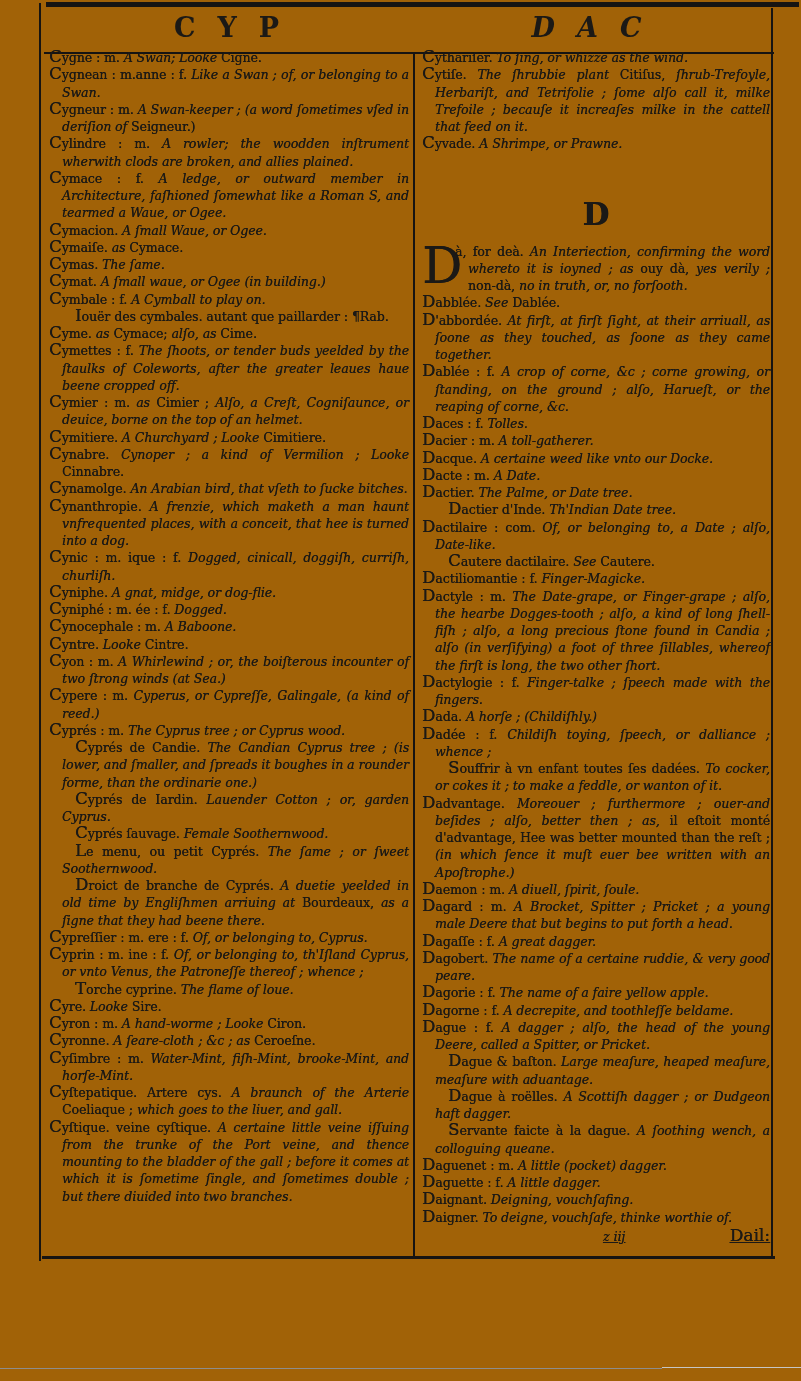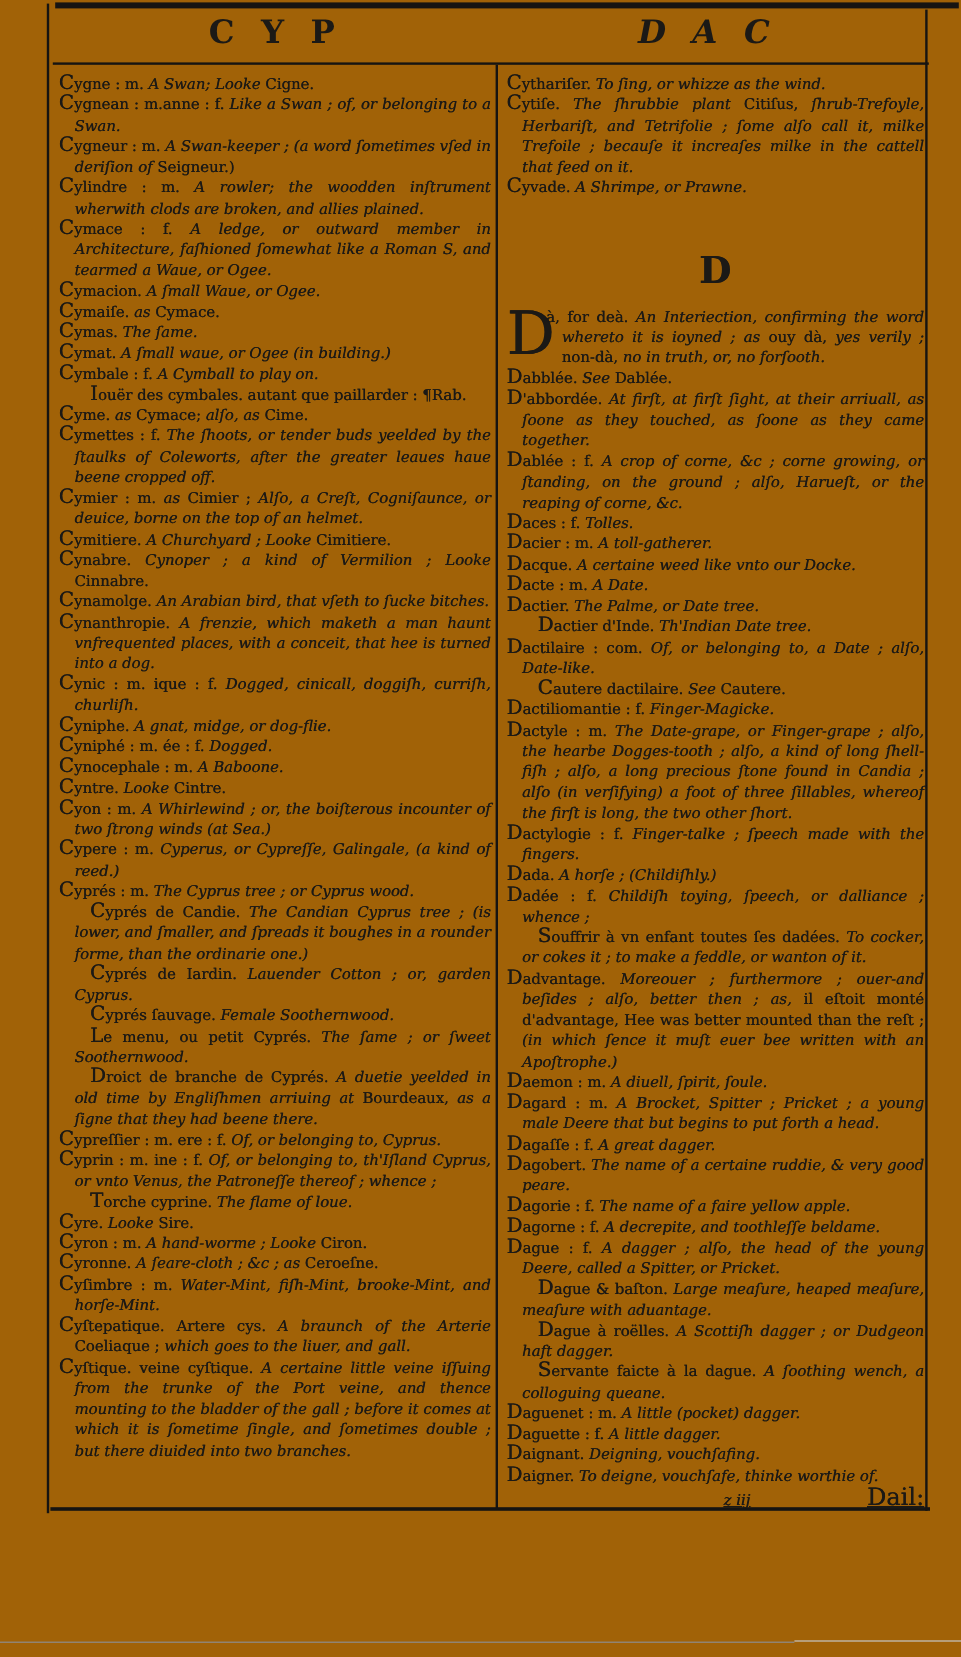--- a/index.html
+++ b/index.html
@@ -17,37 +17,37 @@
   .next-line{left:0;top:1368px;width:662px;height:1px;background:#8d8d8d;}
   .next-line2{left:662px;top:1367px;width:139px;height:1px;background:#c6c6c6;}
 
   .runhead{
     position:absolute;top:12px;font-size:27px;font-weight:bold;
     letter-spacing:22px;text-align:center;text-indent:22px;
   }
   .runhead.left{left:40px;width:373px;}
   .runhead.right{left:408px;width:357px;font-style:italic;}
 
-  .col{position:absolute;top:61px;font-size:12.4px;line-height:17.25px;text-align:justify;
+  .col{position:absolute;top:49px;font-size:12.4px;line-height:17.25px;text-align:justify;
        text-shadow:0.25px 0 0 currentColor;}
   .col-left{left:49px;width:360px;}
   .col-right{left:422px;width:348px;}
 
   .entry{margin:0;padding-left:13px;text-indent:-13px;}
   .entry.sub{padding-left:13px;text-indent:13px;}
   .it{font-style:italic;}
   .head,.rom{font-style:normal;}
   .lead-cap{font-size:1.34em;line-height:0;}
   .dropcap{float:left;font-size:50px;line-height:40px;padding:3px 6px 0 0;
            text-shadow:0.5px 0 0 currentColor;}
   .section-letter{font-size:31px;font-weight:bold;text-align:center;
                   margin:44px 0 12px;line-height:34px;text-indent:0;}
   .sig-row{display:flex;align-items:baseline;margin-top:1px;text-decoration:underline;}
   .sig{font-style:italic;margin-left:52%;}
-  .catch{margin-left:auto;font-size:20px;}
+  .catch{margin-left:auto;font-size:17px;}
 </style>
 </head>
 <body>
 
 <div class="canvas">
   <div class="rule top-rule"></div>
   <div class="rule left-border"></div>
   <div class="rule right-border"></div>
 
   <div class="runhead left">CYP</div>

